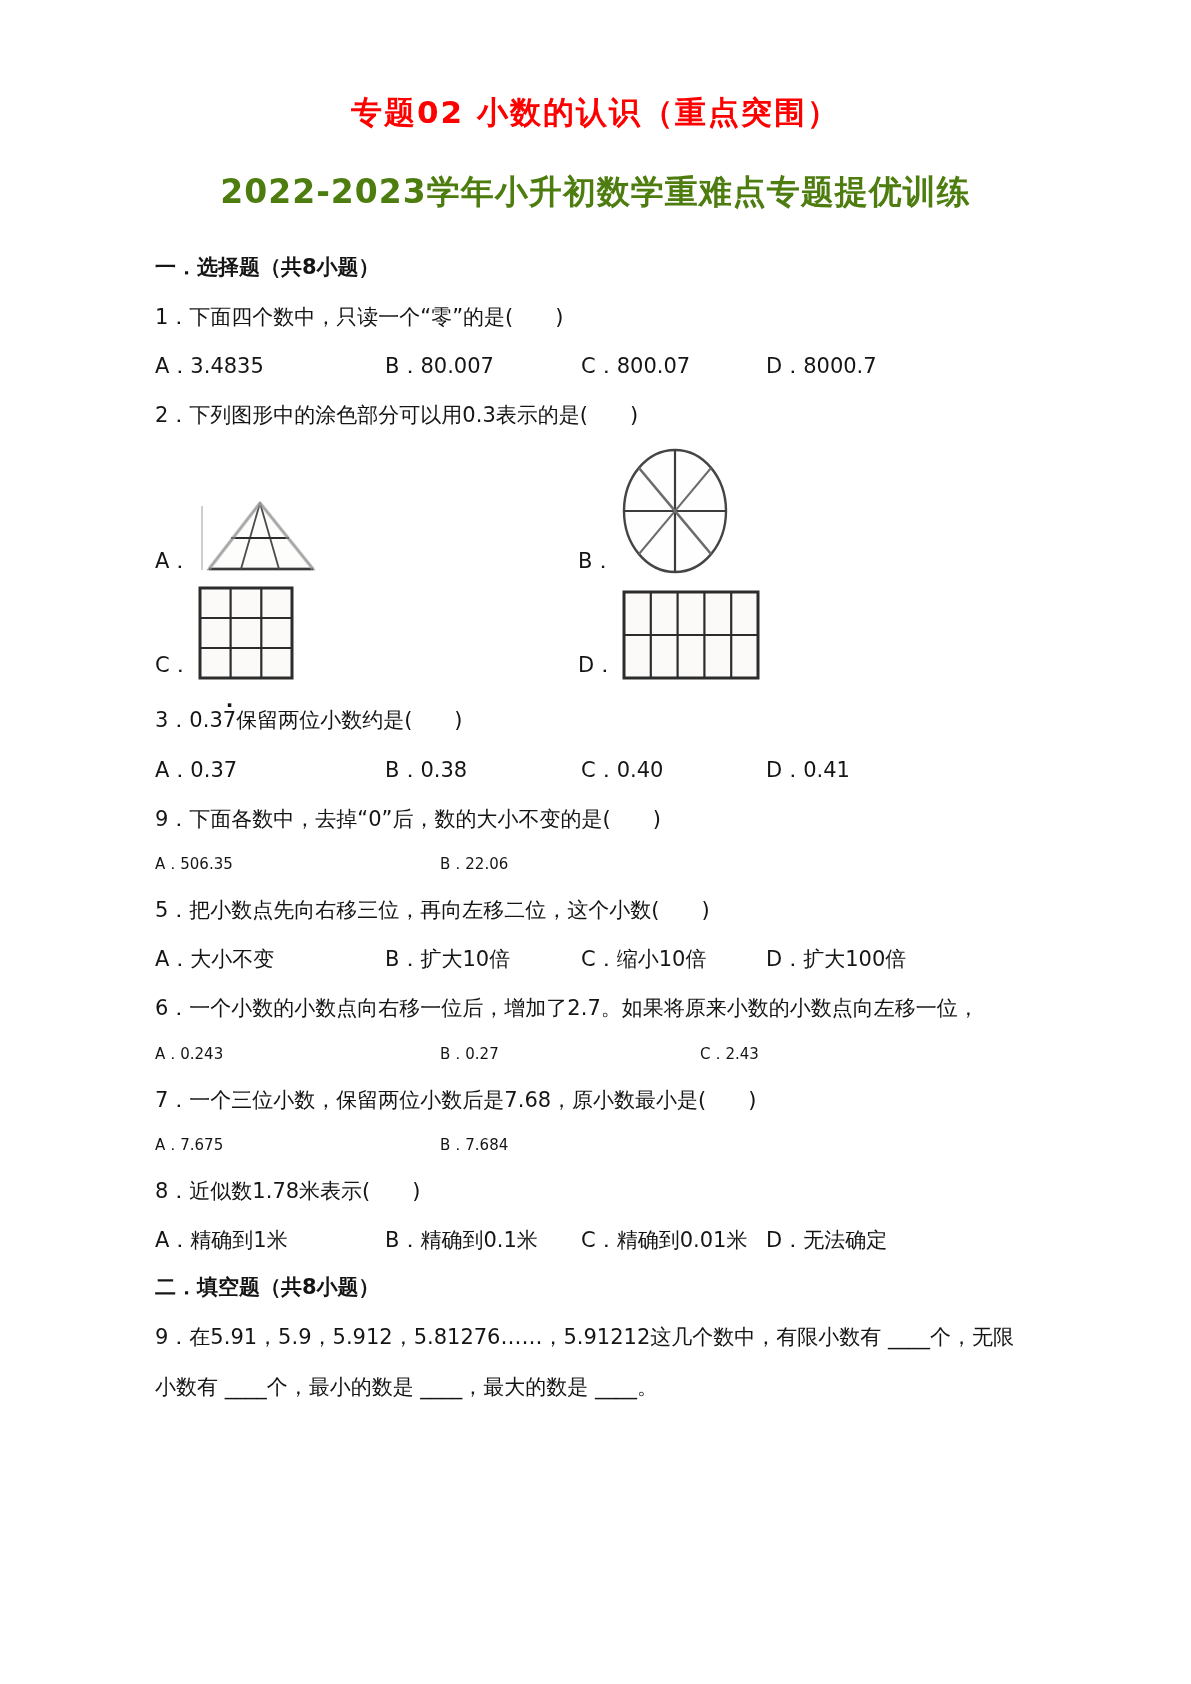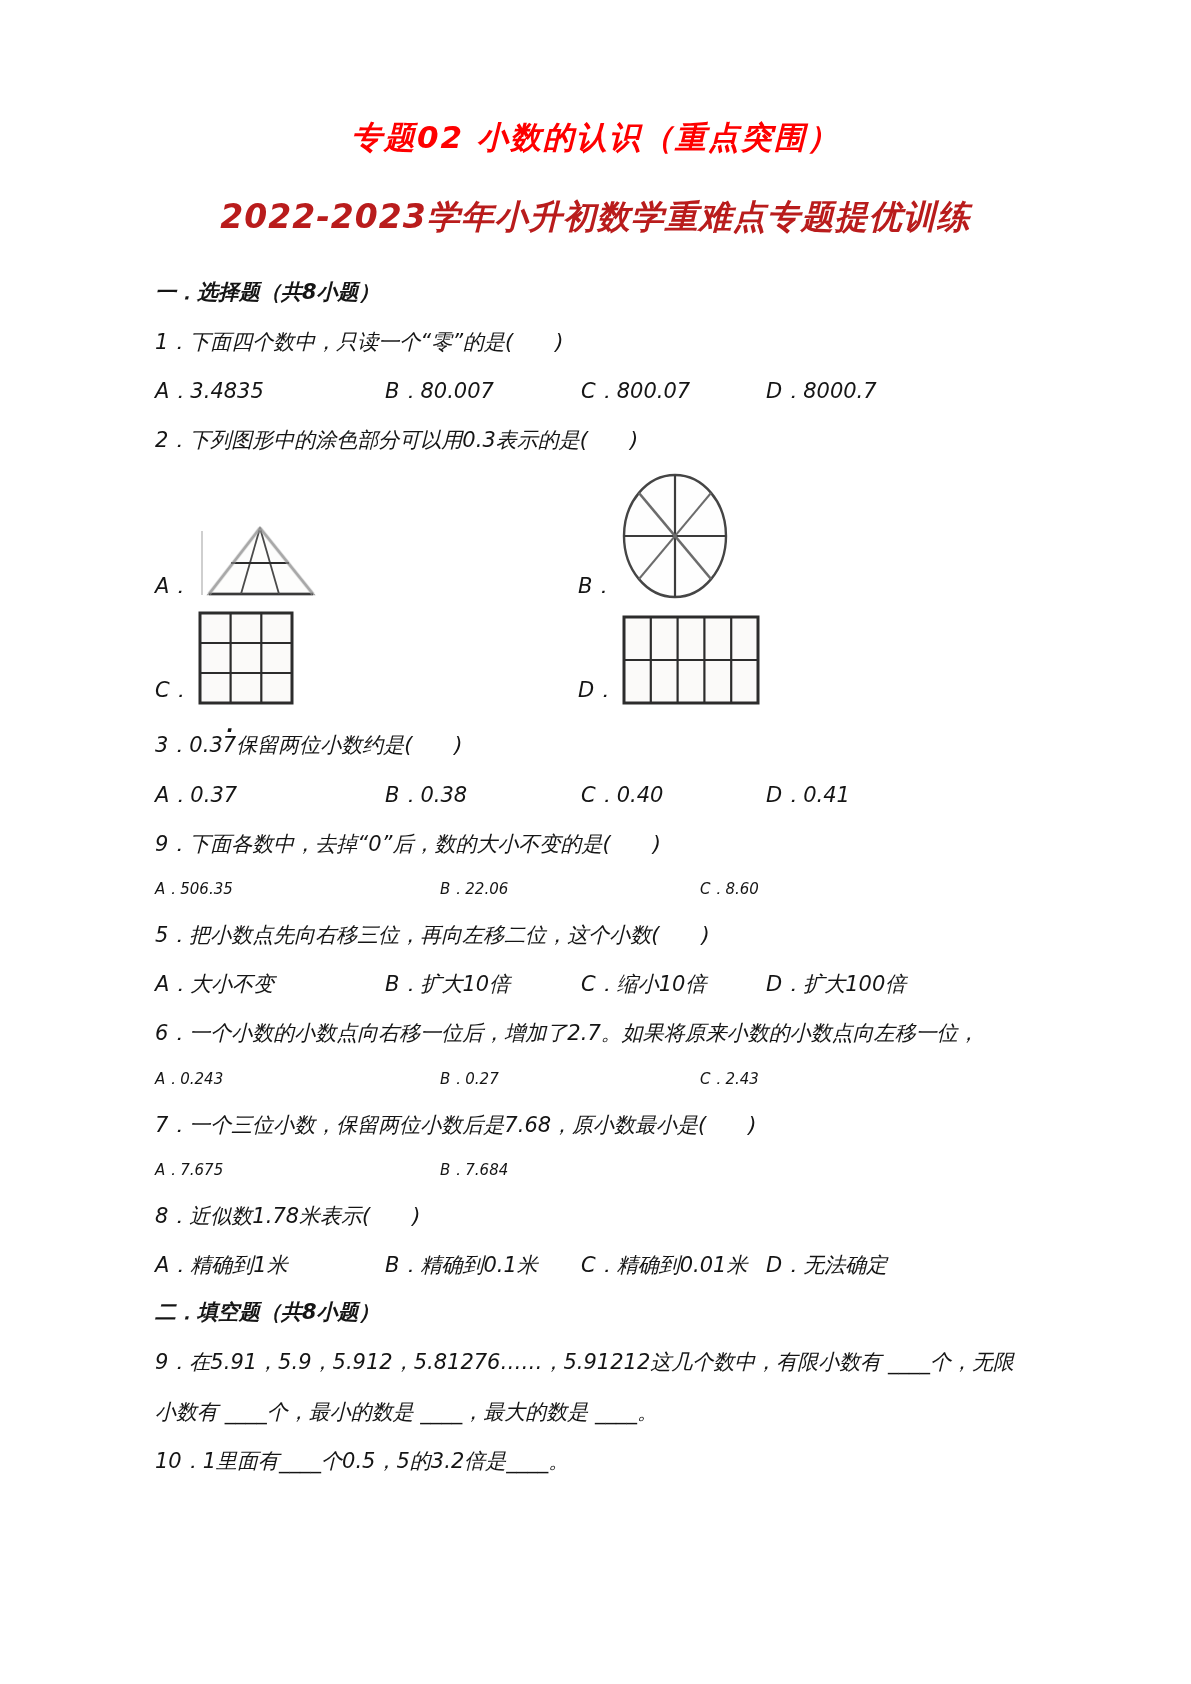--- a/index.html
+++ b/index.html
@@ -7,34 +7,34 @@
   .page {
     position: relative;
     width: 1191px;
     height: 1684px;
     margin: 0 auto;
     background: #ffffff;
     overflow: hidden;
     font-family: "DejaVu Sans", "Liberation Sans", sans-serif;
     color: #151515;
   }
-  .content { padding: 117px 155px 0 155px; font-style: italic; }
+  .content { padding: 92px 155px 0 155px; }
 
   .title1 {
     text-align: center;
     color: #fe0000;
     font-size: 31px;
     font-weight: bold;
     letter-spacing: 2px;
     margin-bottom: 36px;
     white-space: nowrap;
   }
   .title2 {
     text-align: center;
-    color: #b91c1c;
+    color: #4d7c0f;
     font-size: 33px;
     font-weight: bold;
     letter-spacing: 1px;
     margin-bottom: 42px;
     white-space: nowrap;
   }
 
   .secline {
     font-size: 21px;
     font-weight: bold;
@@ -163,21 +163,20 @@
       <span>A．0.37</span>
       <span>B．0.38</span>
       <span>C．0.40</span>
       <span>D．0.41</span>
     </div>
 
     <div class="tline">9．下面各数中，去掉“0”后，数的大小不变的是(　　)</div>
     <div class="opts3">
       <span>A．506.35</span>
       <span>B．22.06</span>
-      <span>C．8.60</span>
     </div>
 
     <div class="tline">5．把小数点先向右移三位，再向左移二位，这个小数(　　)</div>
     <div class="opts4">
       <span>A．大小不变</span>
       <span>B．扩大10倍</span>
       <span>C．缩小10倍</span>
       <span>D．扩大100倍</span>
     </div>
 
@@ -200,16 +199,15 @@
       <span>B．精确到0.1米</span>
       <span>C．精确到0.01米</span>
       <span>D．无法确定</span>
     </div>
 
     <div class="secline">二．填空题（共8小题）</div>
 
     <div class="tline">9．在5.91，5.9，5.912，5.81276……，5.91212这几个数中，有限小数有 ____个，无限</div>
     <div class="tline">小数有 ____个，最小的数是 ____，最大的数是 ____。</div>
 
-    <div class="tline">10．1里面有____个0.5，5的3.2倍是____。</div>
 
   </div>
 </div>
 
 </body></html>

